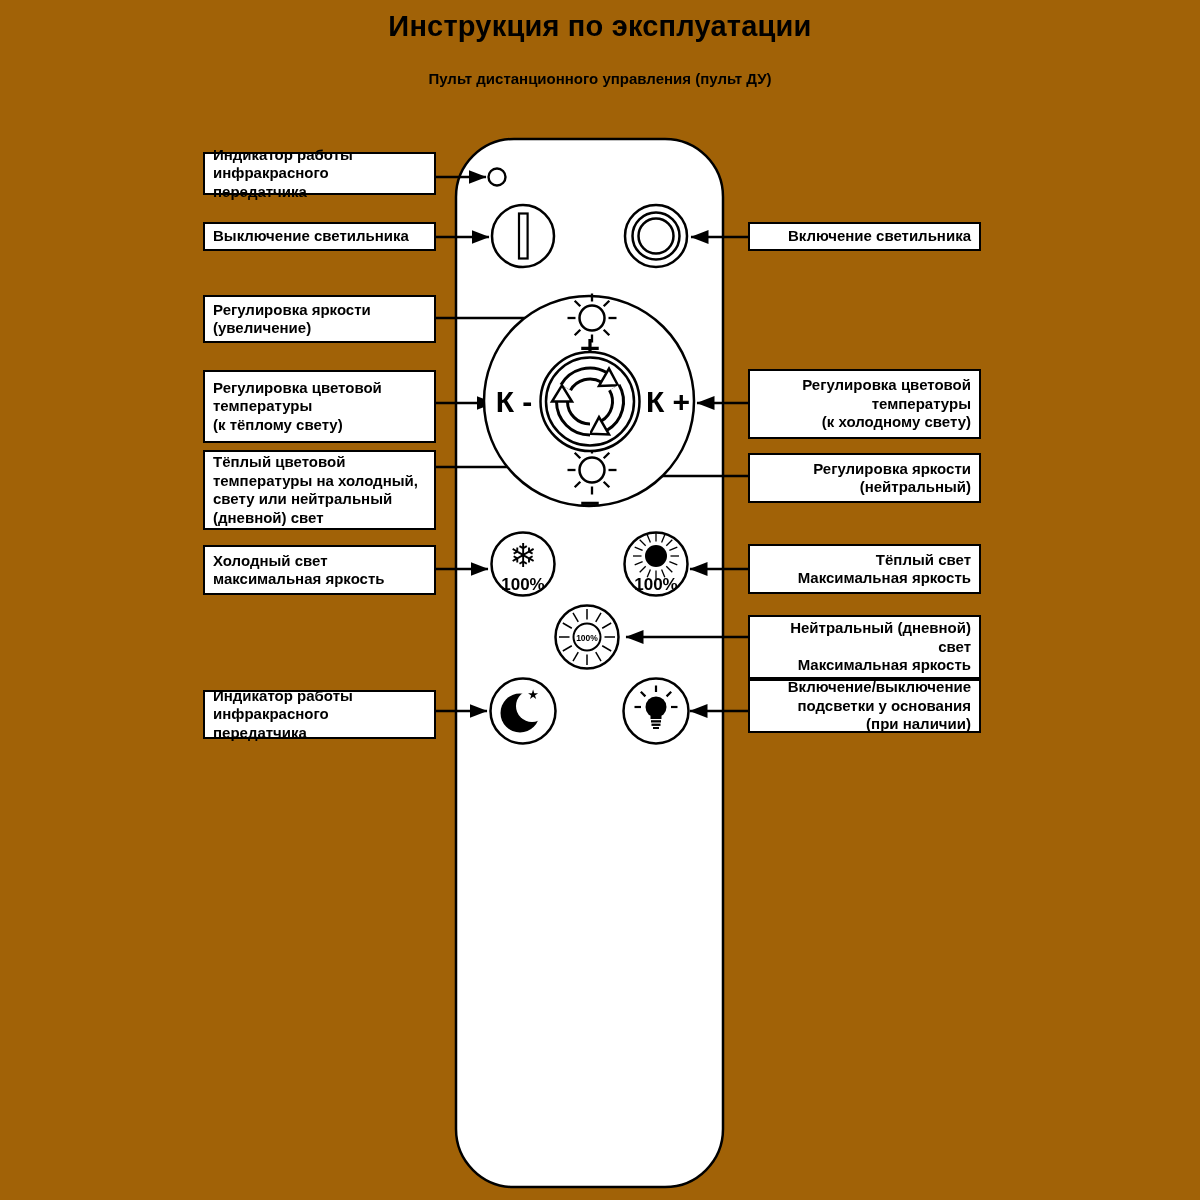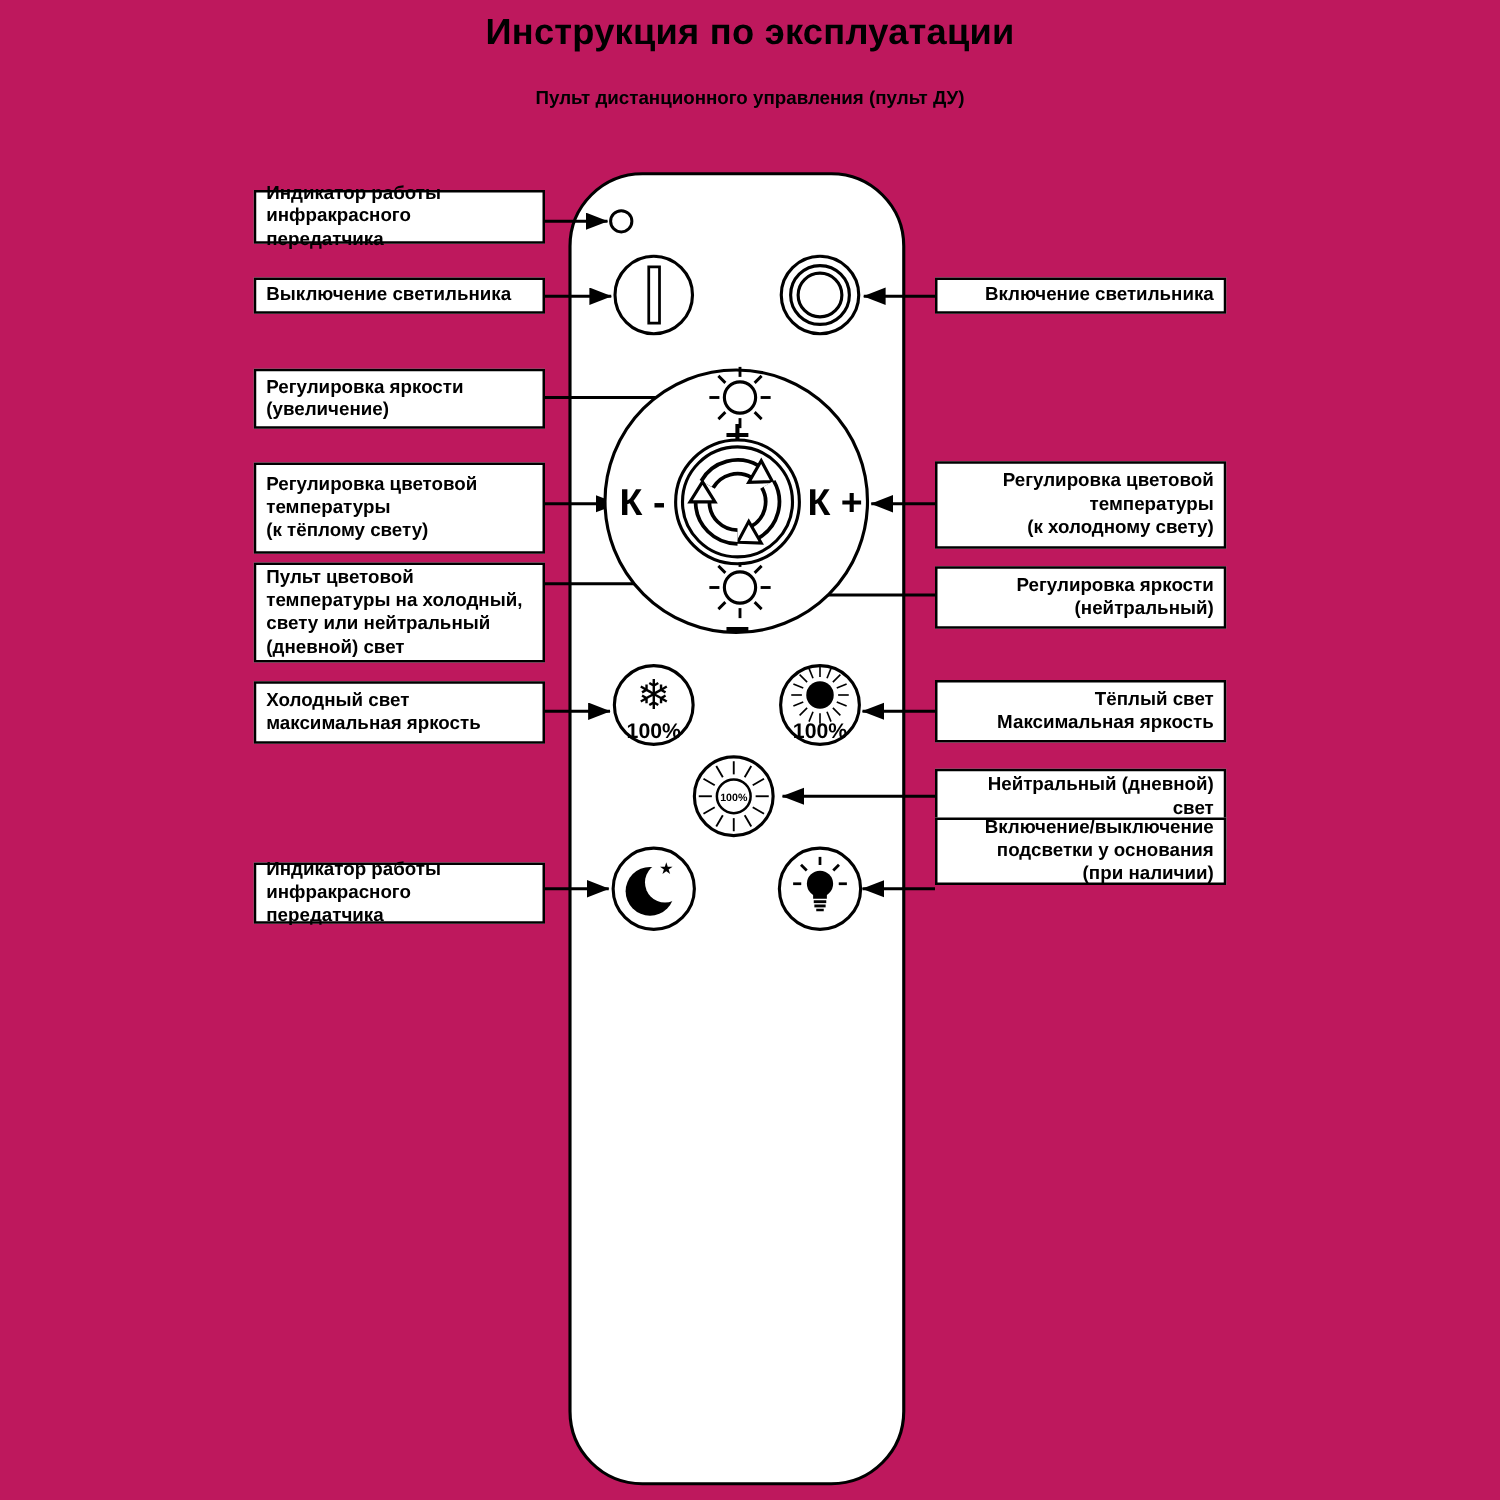--- a/index.html
+++ b/index.html
@@ -1,16 +1,16 @@
 <!DOCTYPE html>
 <html><head>
 <meta charset="utf-8">
 <style>
   html,body{margin:0;padding:0;background:#fff;}
-  .page{position:relative;width:1200px;height:1200px;background:#be185d;overflow:hidden;
+  .page{position:relative;width:1200px;height:1200px;background:#a16207;overflow:hidden;
         font-family:"Liberation Sans",sans-serif;color:#000;}
   .title{position:absolute;top:10px;left:0;width:100%;text-align:center;
          font-size:29px;font-weight:bold;letter-spacing:.2px;}
   .subtitle{position:absolute;top:70px;left:0;width:100%;text-align:center;
             font-size:15px;font-weight:bold;}
   svg.diagram{position:absolute;top:0;left:0;}
   .abox{position:absolute;width:233px;border:2.5px solid #000;background:#fff;
         box-sizing:border-box;display:flex;flex-direction:column;justify-content:center;
         font-weight:bold;font-size:15px;line-height:18.5px;}
   .abox.left{left:203px;padding-left:8px;padding-right:15px;text-align:left;align-items:flex-start;}
@@ -215,21 +215,21 @@
   <div class="abox left" style="top:295px;height:48px">
     <div>Регулировка яркости</div>
     <div>(увеличение)</div>
   </div>
   <div class="abox left" style="top:370px;height:73px">
     <div>Регулировка цветовой</div>
     <div>температуры</div>
     <div>(к тёплому свету)</div>
   </div>
   <div class="abox left" style="top:450px;height:80px">
-    <div>Пульт цветовой</div>
+    <div>Тёплый цветовой</div>
     <div>температуры на холодный,</div>
     <div>свету или нейтральный</div>
     <div>(дневной) свет</div>
   </div>
   <div class="abox left" style="top:545px;height:50px">
     <div>Холодный свет</div>
     <div>максимальная яркость</div>
   </div>
   <div class="abox left" style="top:690px;height:49px">
     <div>Индикатор работы</div>
@@ -249,19 +249,19 @@
     <div>(нейтральный)</div>
   </div>
   <div class="abox right" style="top:544px;height:50px">
     <div>Тёплый свет</div>
     <div>Максимальная яркость</div>
   </div>
   <div class="abox right" style="top:615px;height:64px">
     <div>Нейтральный (дневной) свет</div>
     <div>Максимальная яркость</div>
   </div>
-  <div class="abox right" style="top:654px;height:54px">
+  <div class="abox right" style="top:679px;height:54px">
     <div>Включение/выключение</div>
     <div>подсветки у основания</div>
     <div>(при наличии)</div>
   </div>
 
 </div>
 
 </body></html>

